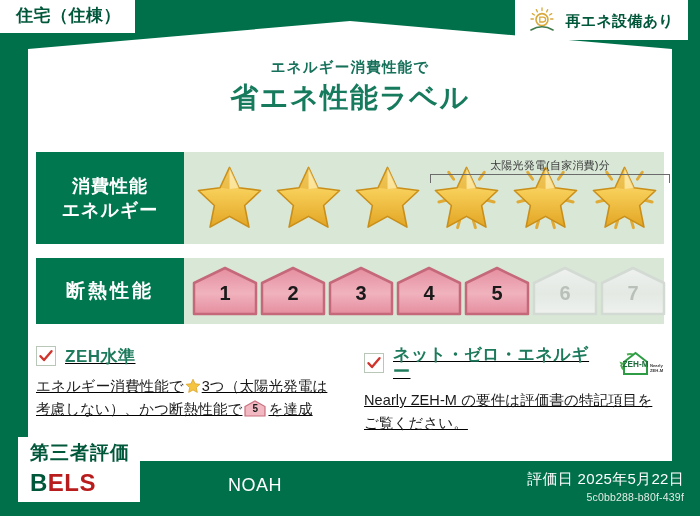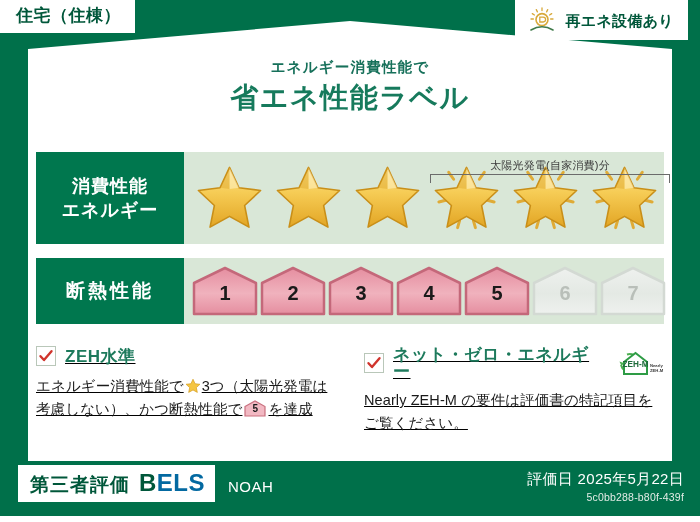--- a/index.html
+++ b/index.html
@@ -145,28 +145,29 @@
     position:absolute; left:0; right:0; top:4px; text-align:center;
     font-style:normal; font-size:10px; font-weight:bold; color:#1a1a1a; line-height:1;
   }
   
   .footer-left {
     position: absolute; left: 18px; bottom: 14px;
     background: #ffffff;
     padding: 6px 10px 7px 12px;
     display: flex; align-items: baseline; gap: 9px;
     z-index: 6;
+    flex-direction: column;
   }
   .f-jp { color:#00573a; font-size:19px; font-weight:bold; letter-spacing:1px; line-height:1; }
   .f-bels { font-size:24px; font-weight:bold; letter-spacing:.5px; line-height:1; }
   .f-bels .b { color:#00573a; }
-  .f-bels .els { color:#0369a1; }
+  .f-bels .els { color:#b91c1c; }
   .footer-noah {
     position:absolute; left: 228px; bottom: 22px;
-    color:#ffffff; font-size:15px; letter-spacing:.5px; line-height:1;
+    color:#ffffff; font-size:18px; letter-spacing:.5px; line-height:1;
     z-index: 6;
   }
   .footer-right {
     position:absolute; right: 16px; bottom: 14px; text-align: right; z-index: 6;
   }
   .f-date { color:#ffffff; font-size:15px; line-height:1; letter-spacing:.3px; }
   .f-id { color:#e2ece6; font-size:10.5px; line-height:1; margin-top:6px; letter-spacing:.2px; }
 </style>
 </head>
 <body>

